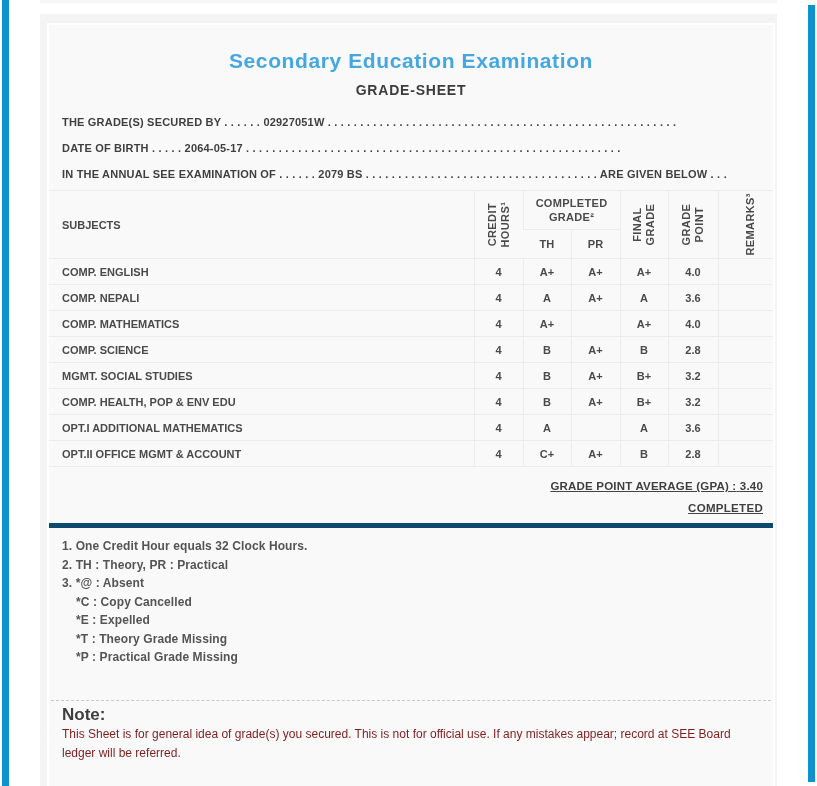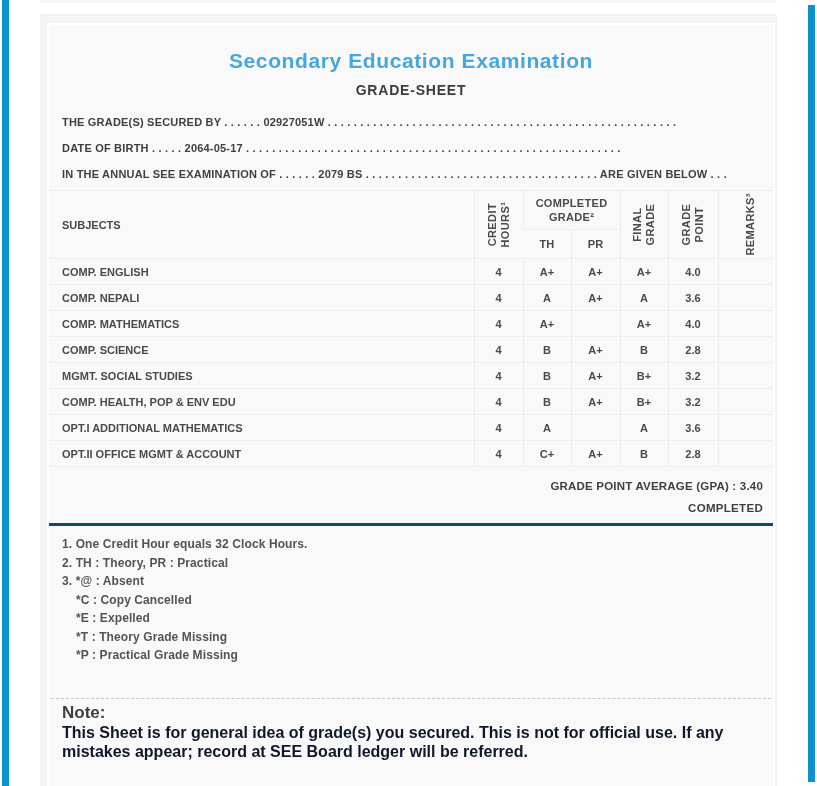--- a/index.html
+++ b/index.html
@@ -54,31 +54,32 @@
   .vlabel {
     display:inline-block; transform:rotate(-90deg);
     white-space:pre-line; line-height:1.15; letter-spacing:0.4px;
     font-size:11px; font-weight:bold; color:#4a4a4a; text-align:center;
   }
   .h2line { white-space:pre-line; line-height:1.3; letter-spacing:0.3px; }
   td.td-subject { text-align:left; padding-left:13px; height:26px; }
   td.td-center  { text-align:center; height:26px; }
   .summary {
     padding:13px 10px 9px 0; text-align:right;
-    border-bottom:3px solid #0c4a6e;
+    border-bottom:5px solid #0c4a6e;
+    text-decoration:underline;
   }
   .summary-gpa { font-size:11.5px; font-weight:bold; color:#3f3f3f; letter-spacing:0.2px; }
   .summary-status { margin-top:10px; font-size:11.5px; font-weight:bold; color:#3f3f3f; letter-spacing:0.3px; }
   .footnotes { margin-top:9px; padding-left:13px; }
   .footnote { font-size:12px; font-weight:bold; color:#545454; line-height:18.5px; letter-spacing:0.1px; }
   .footnote.indent { padding-left:14px; }
   .dashed-sep { margin:33px 2px 0 2px; border-top:1px dashed #c9c9c9; }
   .note { padding:5px 14px 0 13px; }
   .note-label { font-size:17px; font-weight:bold; color:#3f3f3f; line-height:17px; }
-  .note-text  { margin-top:2px; font-size:16px; font-weight:bold; color:#0f172a; line-height:19px; }
+  .note-text  { margin-top:2px; font-size:12px; font-weight:normal; color:#7f1d1d; line-height:19px; }
 </style>
 </head>
 <body>
 
 <div class="page">
   <div class="bar-left"></div>
   <div class="bar-right"></div>
   <div class="top-strip"></div>
 
   <div class="panel">

